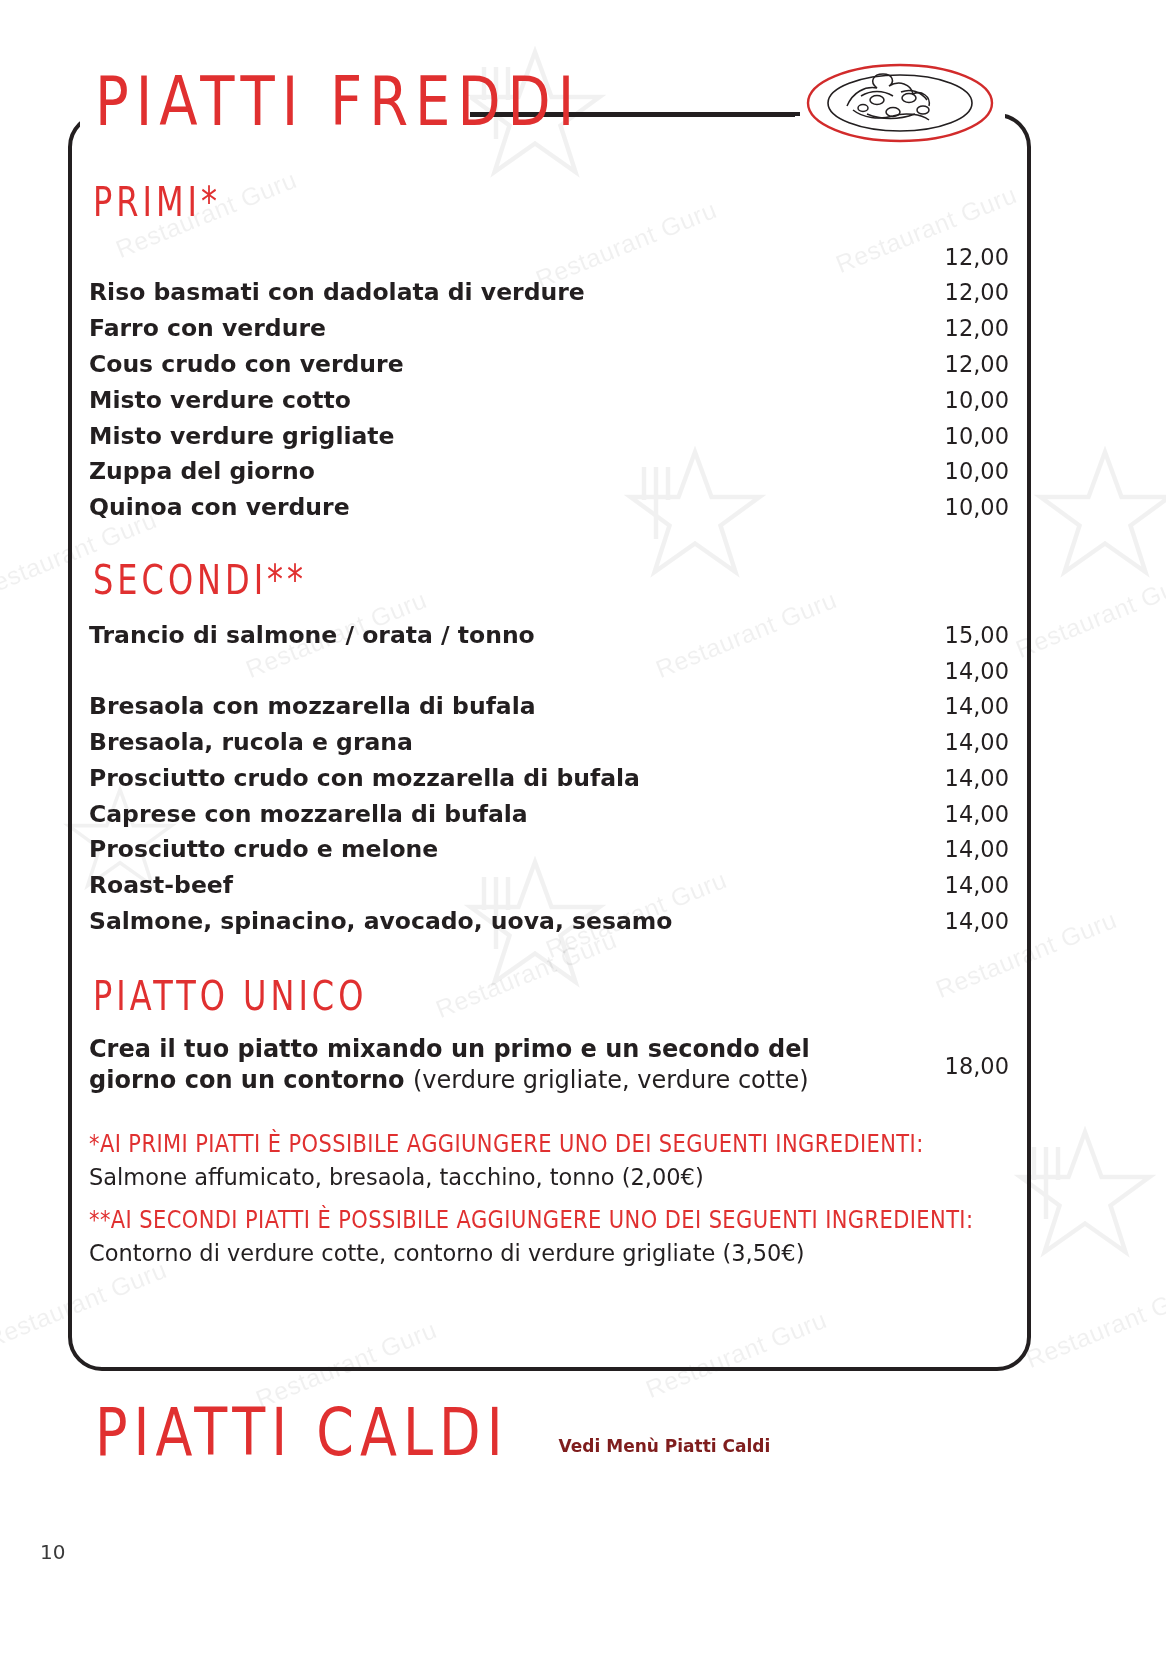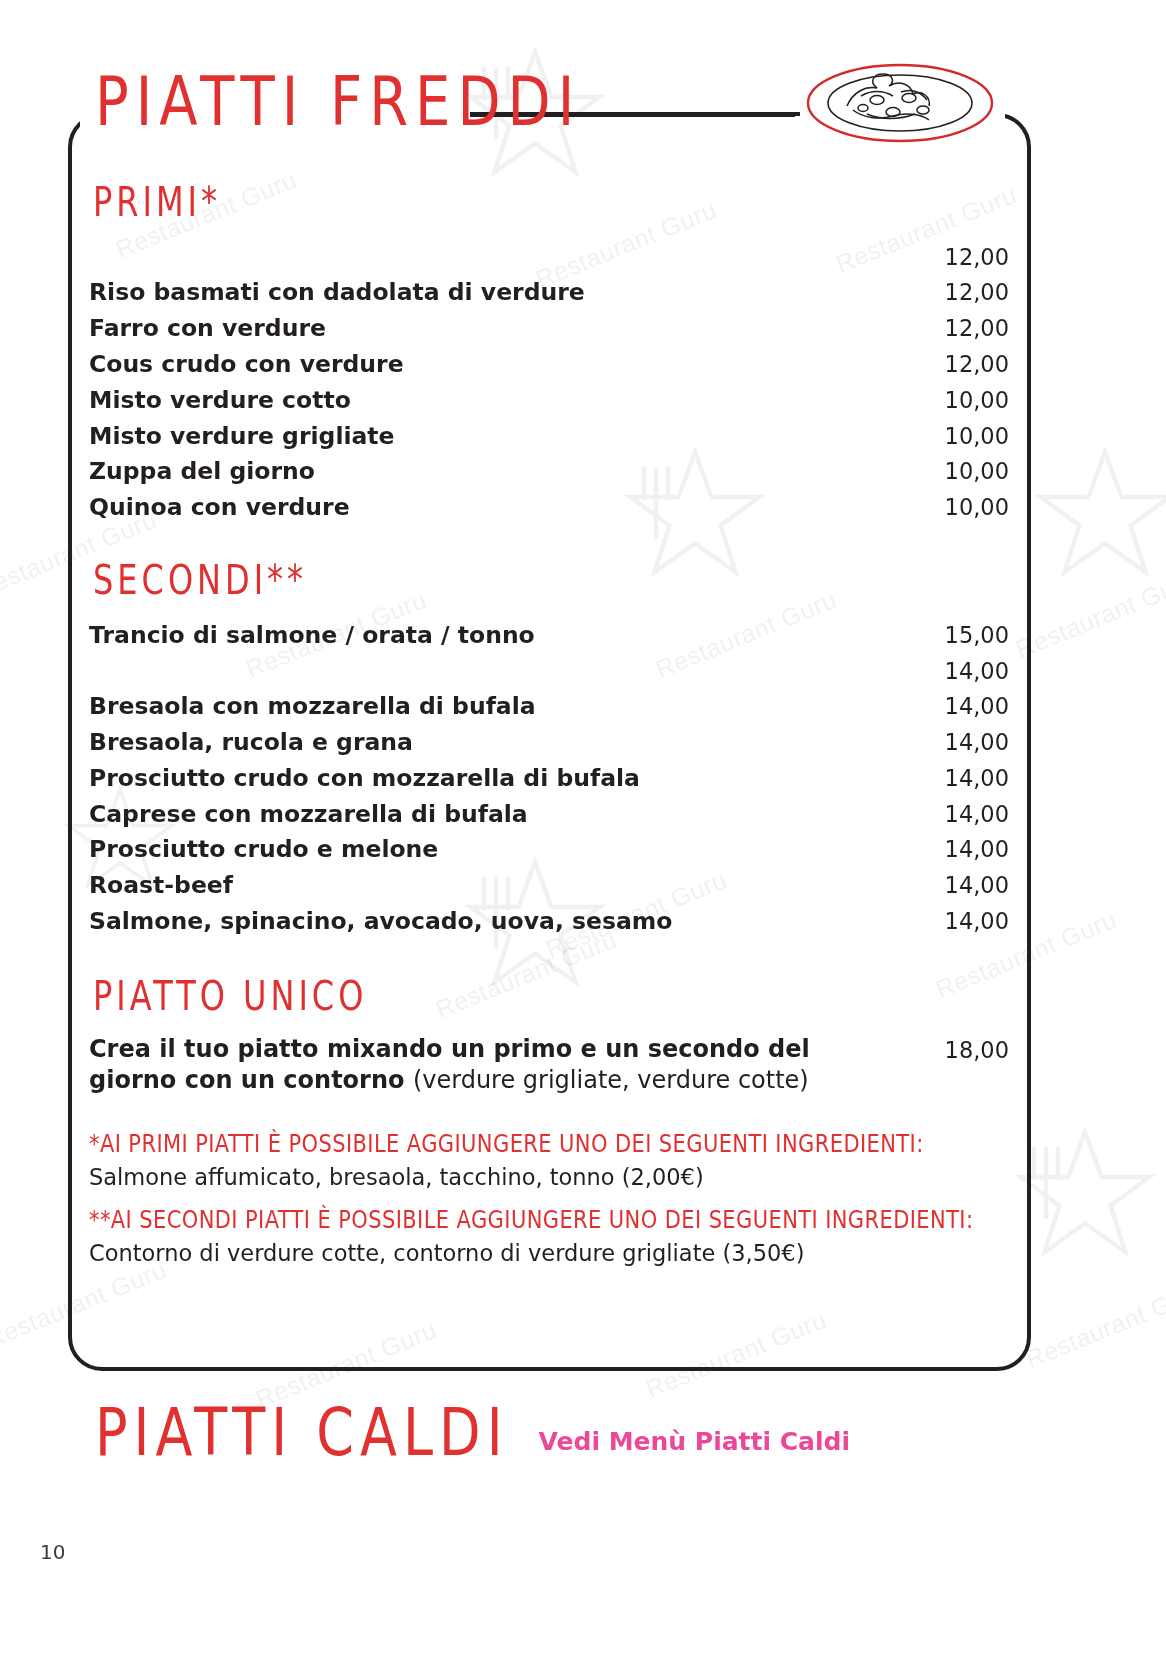--- a/index.html
+++ b/index.html
@@ -150,21 +150,21 @@
   .row .price {
     flex: 0 0 auto;
     font-weight: normal;
     font-size: 22.5px;
     width: 82px;
     text-align: right;
   }
 
   .unico-row {
     display: flex;
-    align-items: flex-start;
+    align-items: center;
     margin-top: 20px;
     gap: 44px;
   }
   .unico-text {
     flex: 1 1 auto;
     font-size: 24px;
     font-weight: bold;
     line-height: 1.28;
     max-width: 800px;
   }
@@ -199,36 +199,37 @@
   .note-head-2 { margin-top: 4px; }
 
   
   .footer {
     position: absolute;
     left: 95px;
     top: 1412px;
     z-index: 5;
     display: flex;
     align-items: flex-end;
+    gap: 20px;
   }
   .footer-title {
     font-family: "DejaVu Sans", sans-serif;
     font-size: 54px;
     letter-spacing: 6px;
     color: #e03030;
     transform: scaleY(1.22);
     transform-origin: left bottom;
     line-height: 1;
   }
   .footer-sub {
-    font-size: 25px;
+    font-size: 17px;
     font-weight: bold;
     margin-left: 30px;
     padding-bottom: 10px;
-    color: #ec4899;
+    color: #7f1d1d;
   }
   .page-num {
     position: absolute;
     left: 40px;
     top: 1540px;
     font-size: 20px;
     color: #3a3a3a;
     z-index: 5;
   }
 </style>

